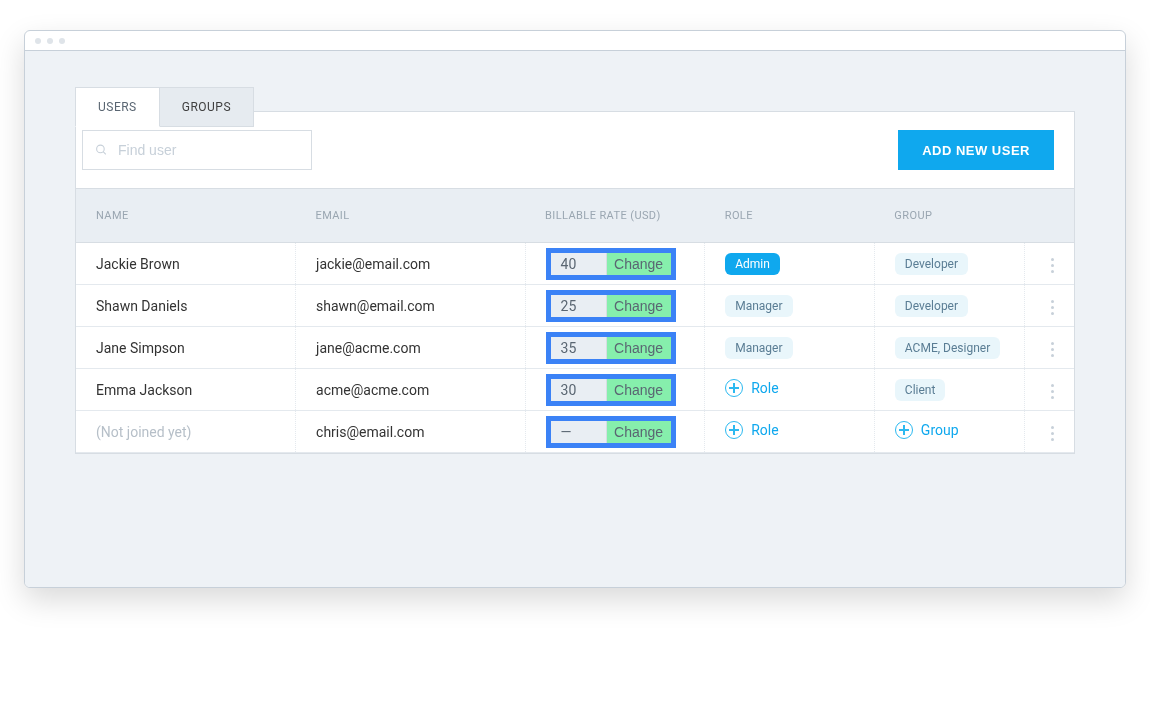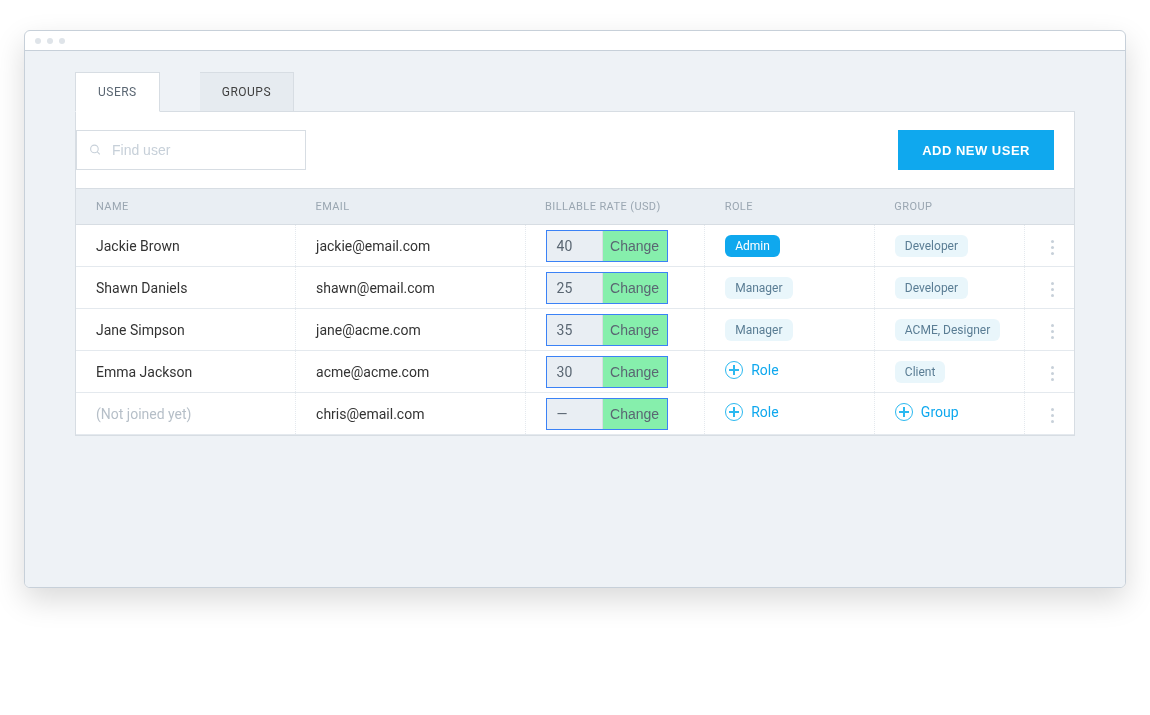--- a/index.html
+++ b/index.html
@@ -24,22 +24,21 @@
   }
   .titlebar .dot { width: 6px; height: 6px; border-radius: 50%; background: #dfe4e9; }
   .content {
     background: #eef2f6;
     padding: 20px 50px 30px 50px;
     height: calc(100% - 20px);
   }
   .tabs {
     display: flex;
     position: relative;
-    top: 1px;
-    gap: 40px;
+    top: 16px;
   }
   .tab {
     height: 40px;
     padding: 0 22px;
     display: flex;
     align-items: center;
     font-size: 12px;
     letter-spacing: 0.5px;
     color: #404040;
     border: 1px solid #d7dde3;
@@ -55,20 +54,21 @@
   .panel {
     background: #fff;
     border: 1px solid #d7dde3;
     padding: 0;
   }
   .toolbar {
     display: flex;
     justify-content: space-between;
     align-items: center;
     padding: 18px 20px 18px 0;
+    margin-left: 6px;
   }
   .search {
     display: flex;
     align-items: center;
     width: 230px;
     height: 40px;
     border: 1px solid #d7dde3;
     background: #fff;
     padding: 0 12px;
     gap: 10px;
@@ -97,21 +97,21 @@
   }
   thead {
     background: #e9eef3;
   }
   th {
     text-align: left;
     font-size: 11px;
     font-weight: 400;
     letter-spacing: 0.4px;
     color: #9aa6b1;
-    padding: 11px 20px;
+    padding: 20px 20px;
     border-top: 1px solid #d7dde3;
     border-bottom: 1px solid #d7dde3;
   }
   col.c-name { width: 22%; }
   col.c-email { width: 23%; }
   col.c-rate { width: 18%; }
   col.c-role { width: 17%; }
   col.c-group { width: 15%; }
   col.c-actions { width: 5%; }
   tbody tr { height: 42px; }
@@ -120,21 +120,21 @@
     font-size: 14px;
     color: #333;
     border-bottom: 1px solid #e4e9ee;
     border-right: 1px dotted #e4e9ee;
     vertical-align: middle;
   }
   tbody td:last-child { border-right: none; }
   .muted { color: #b6bfc8; }
   .rate-group {
     display: inline-flex;
-    border: 1px solid #3b82f6;
+    border: 5px solid #3b82f6;
     height: 32px;
   }
   .rate-val {
     width: 56px;
     display: inline-flex;
     align-items: center;
     padding-left: 10px;
     background: #e9eef3;
     color: #5a6672;
     font-size: 14px;

